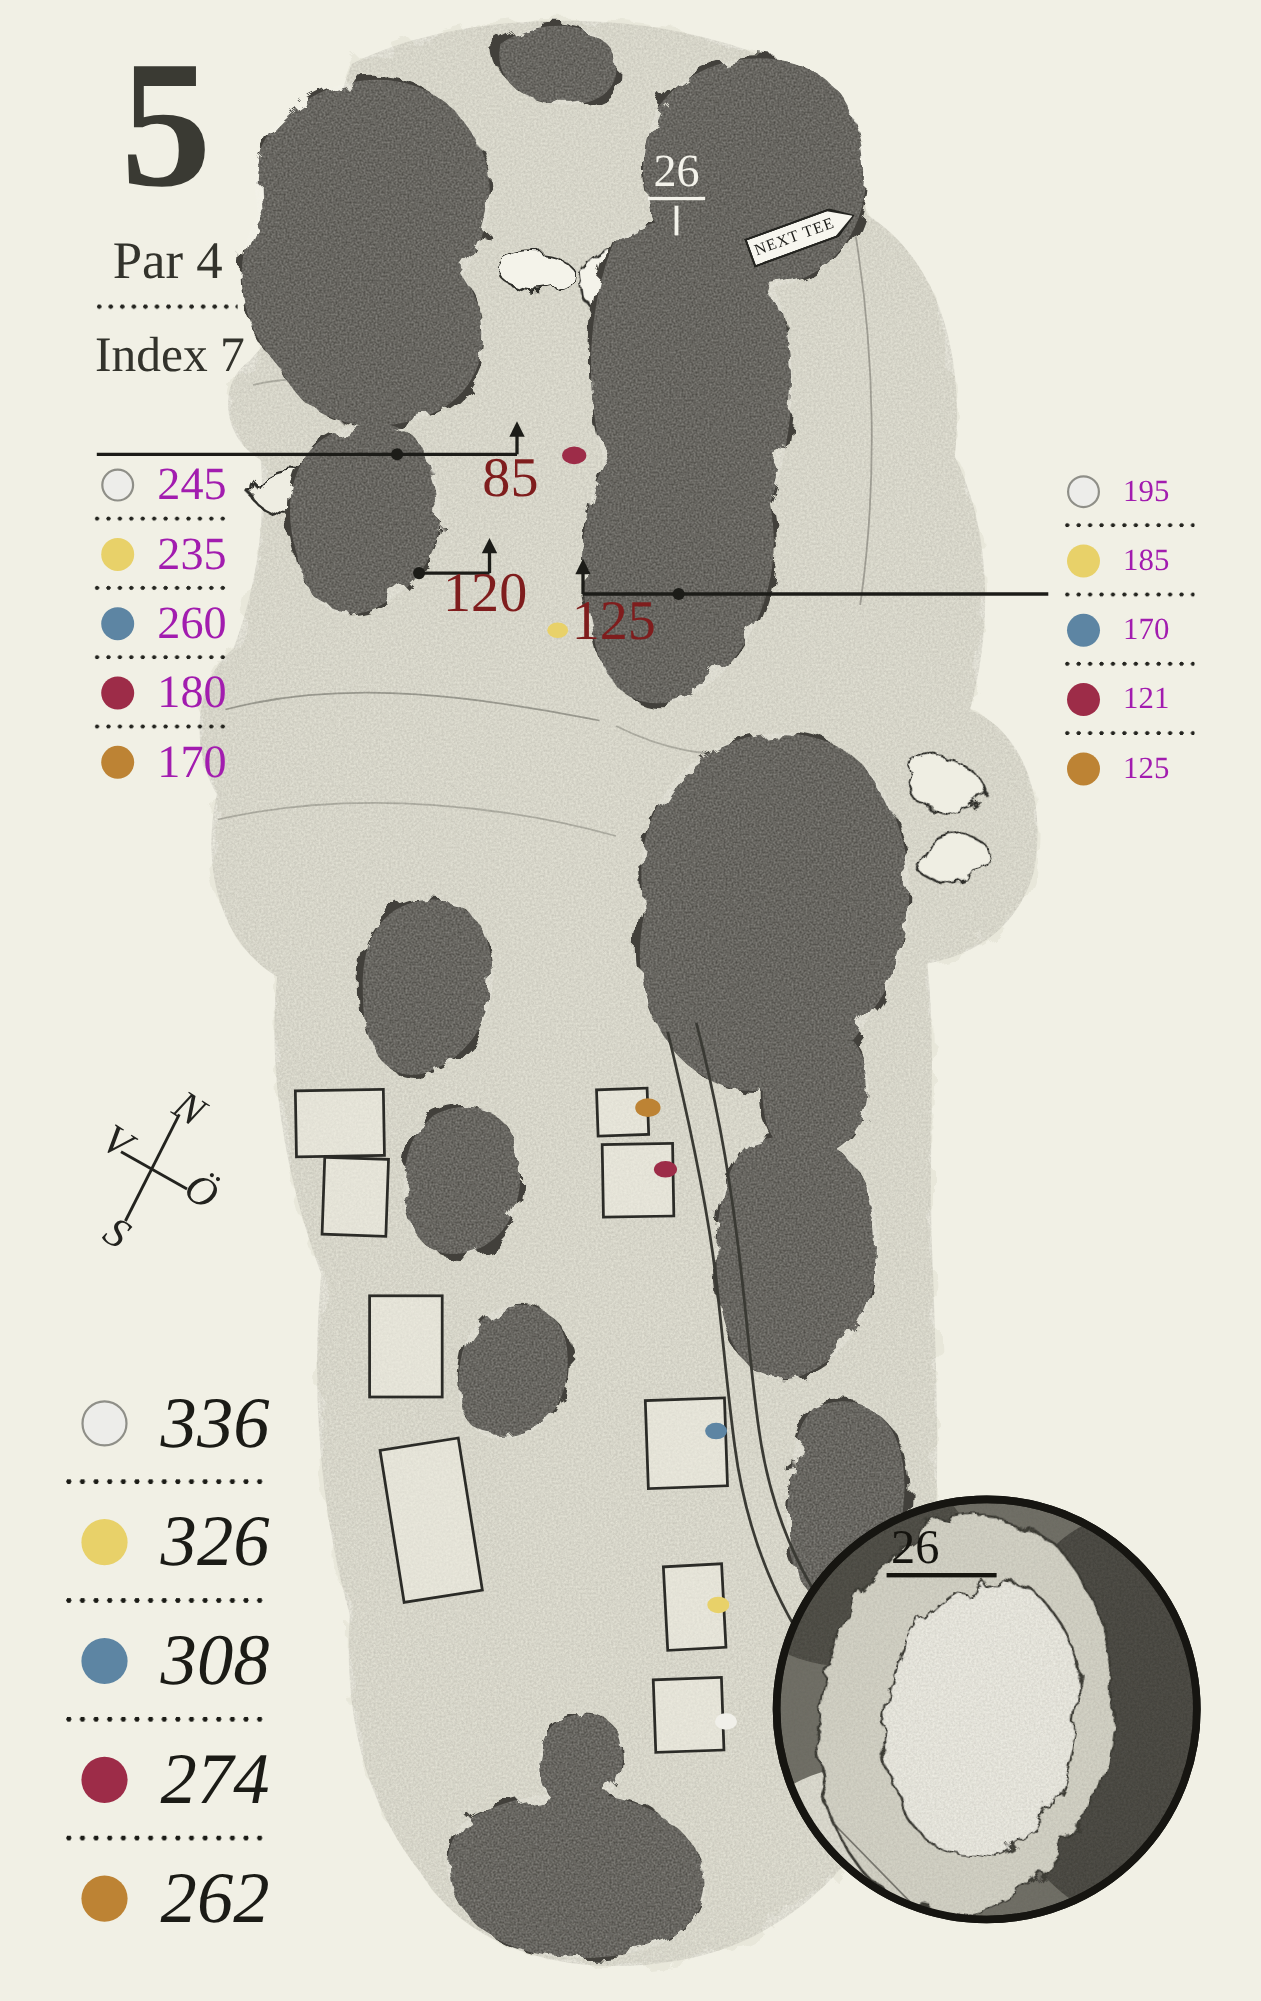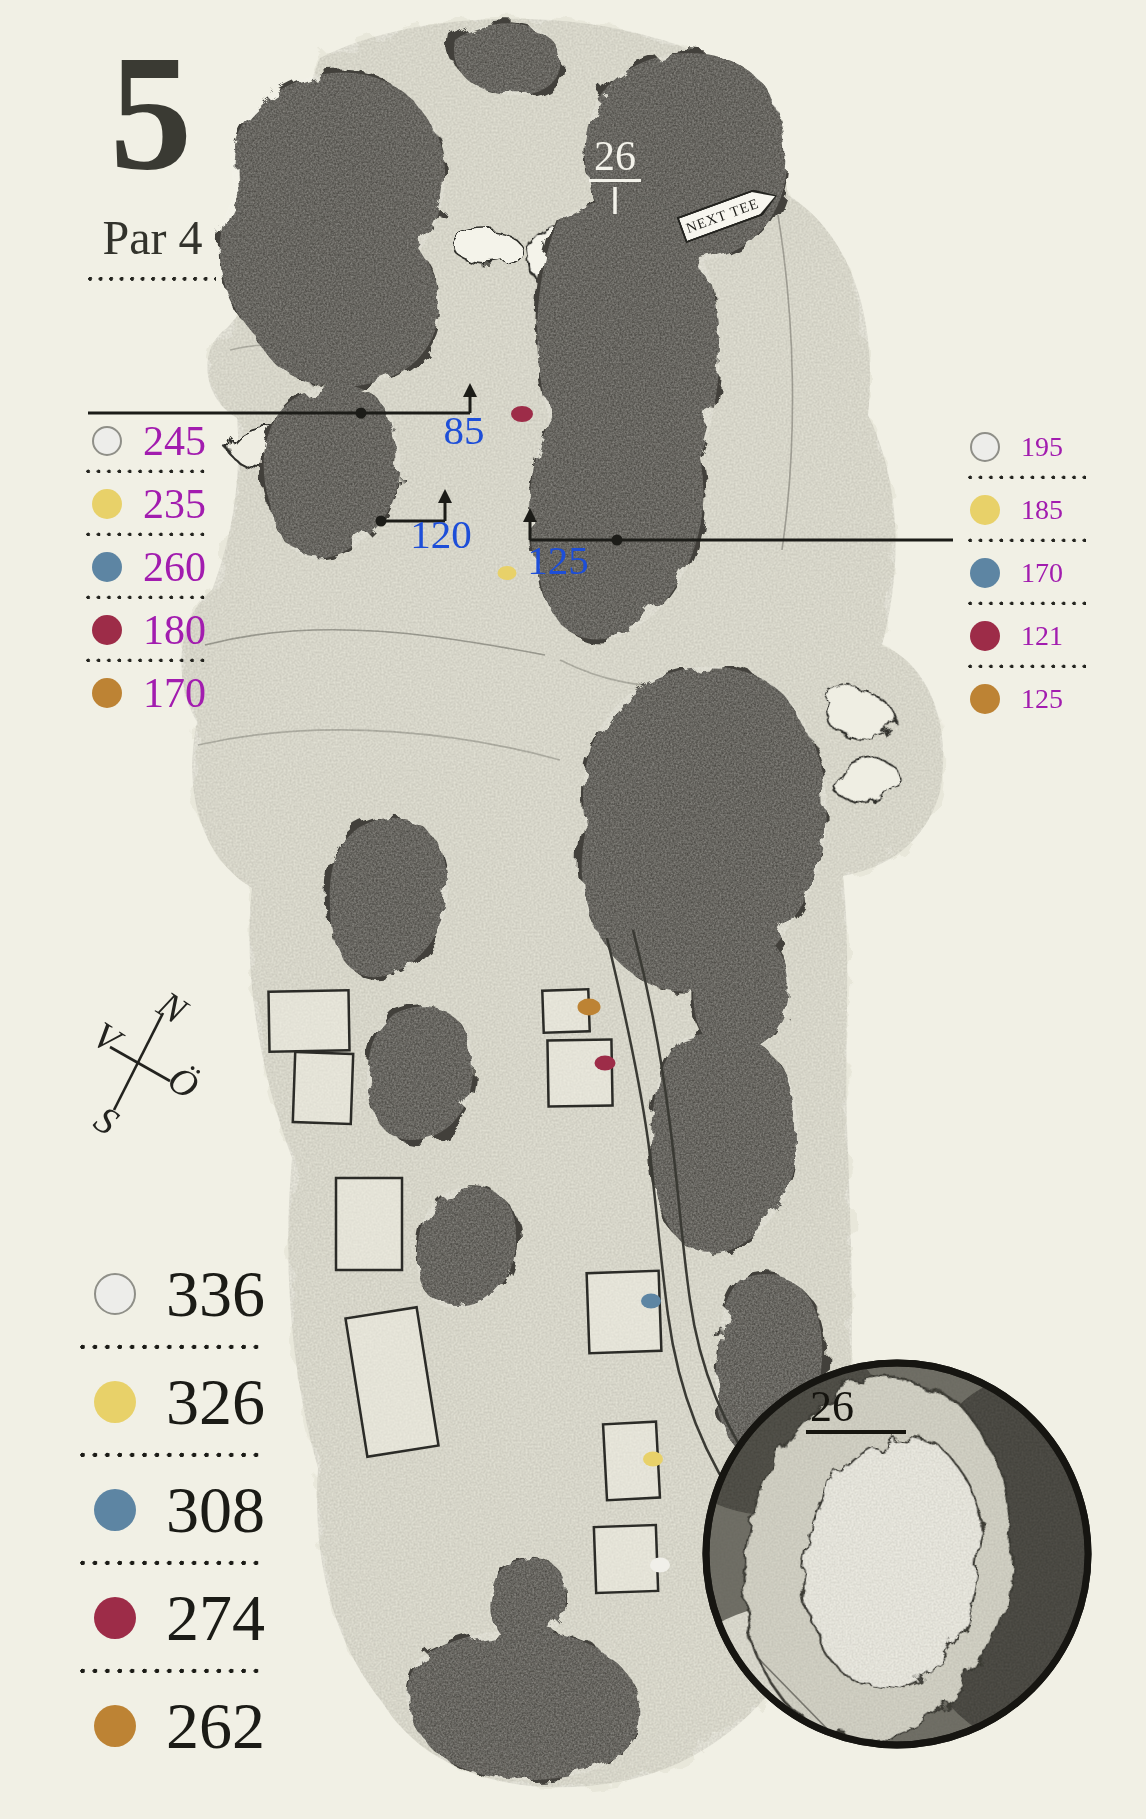--- a/index.html
+++ b/index.html
@@ -34,30 +34,30 @@
   .list-side .dot{width:30px;height:30px;box-sizing:border-box;}
   .list-side .tval{font-size:42px;margin-left:21px;}
   #left-list{left:86px;top:409px;width:124px;}
   #left-list .dot{margin-left:6px;}
   #left-list .tdiv{width:122px;}
   #right-list{left:968px;top:415px;width:120px;}
   #right-list .dot{margin-left:2px;}
   #right-list .tval{font-size:28px;}
   #right-list .tdiv{width:118px;}
 
-  #total-list{left:80px;top:1240px;width:190px;}
+  #total-list{left:60px;top:1240px;width:190px;font-style:italic;}
   #total-list .trow{height:108px;}
   #total-list .dot{width:42px;height:42px;margin-left:14px;box-sizing:border-box;}
   #total-list .tval{font-size:66px;margin-left:30px;color:#1b1b16;}
   #total-list .tdiv{width:185px;height:6px;
         background-image:radial-gradient(circle at 2.6px 2.9px,#1b1b16 2.1px,transparent 2.5px);
         background-size:12.4px 6px;}
 
   
-  .carry{font-size:41px;color:#1d4ed8;text-align:center;line-height:1;}
+  .carry{font-size:51px;color:#7f1d1d;text-align:center;line-height:1;}
   #carry-85{left:428px;top:410px;width:72px;}
   #carry-120{left:395px;top:514px;width:92px;}
   #carry-125{left:512px;top:540px;width:92px;}
   #green-depth-top{left:589px;top:134px;width:52px;text-align:center;font-size:42px;line-height:1.05;
                    color:#f3f2ea;border-bottom:3.5px solid #f3f2ea;padding-bottom:1px;}
   #green-depth-inset{left:806px;top:1384px;width:100px;font-size:44px;line-height:1.05;
                    color:#15140f;border-bottom:4px solid #16150f;padding-left:4px;box-sizing:border-box;}
 
   
   #next-tee{left:678px;top:199px;width:102px;height:28px;transform:rotate(-20deg);
@@ -236,20 +236,21 @@
         <text x="106" y="1050" transform="rotate(33 106 1038)">V</text>
         <text x="183" y="1095" transform="rotate(33 183 1083)">Ö</text>
         <text x="106" y="1133" transform="rotate(33 106 1121)">S</text>
       </g>
     </g>
   </svg>
 
   <div class="ov hole-num">5</div>
   <div class="ov par">Par 4</div>
   <div class="ov hdr-div"></div>
+  <div class="ov index">Index 7</div>
 
   <div class="ov tlist list-side" id="left-list">
     <div class="trow">
       <span class="dot tee-white"></span>
       <span class="tval">245</span>
       <span class="tdiv"></span>
     </div>
     <div class="trow">
       <span class="dot tee-yellow"></span>
       <span class="tval">235</span>

